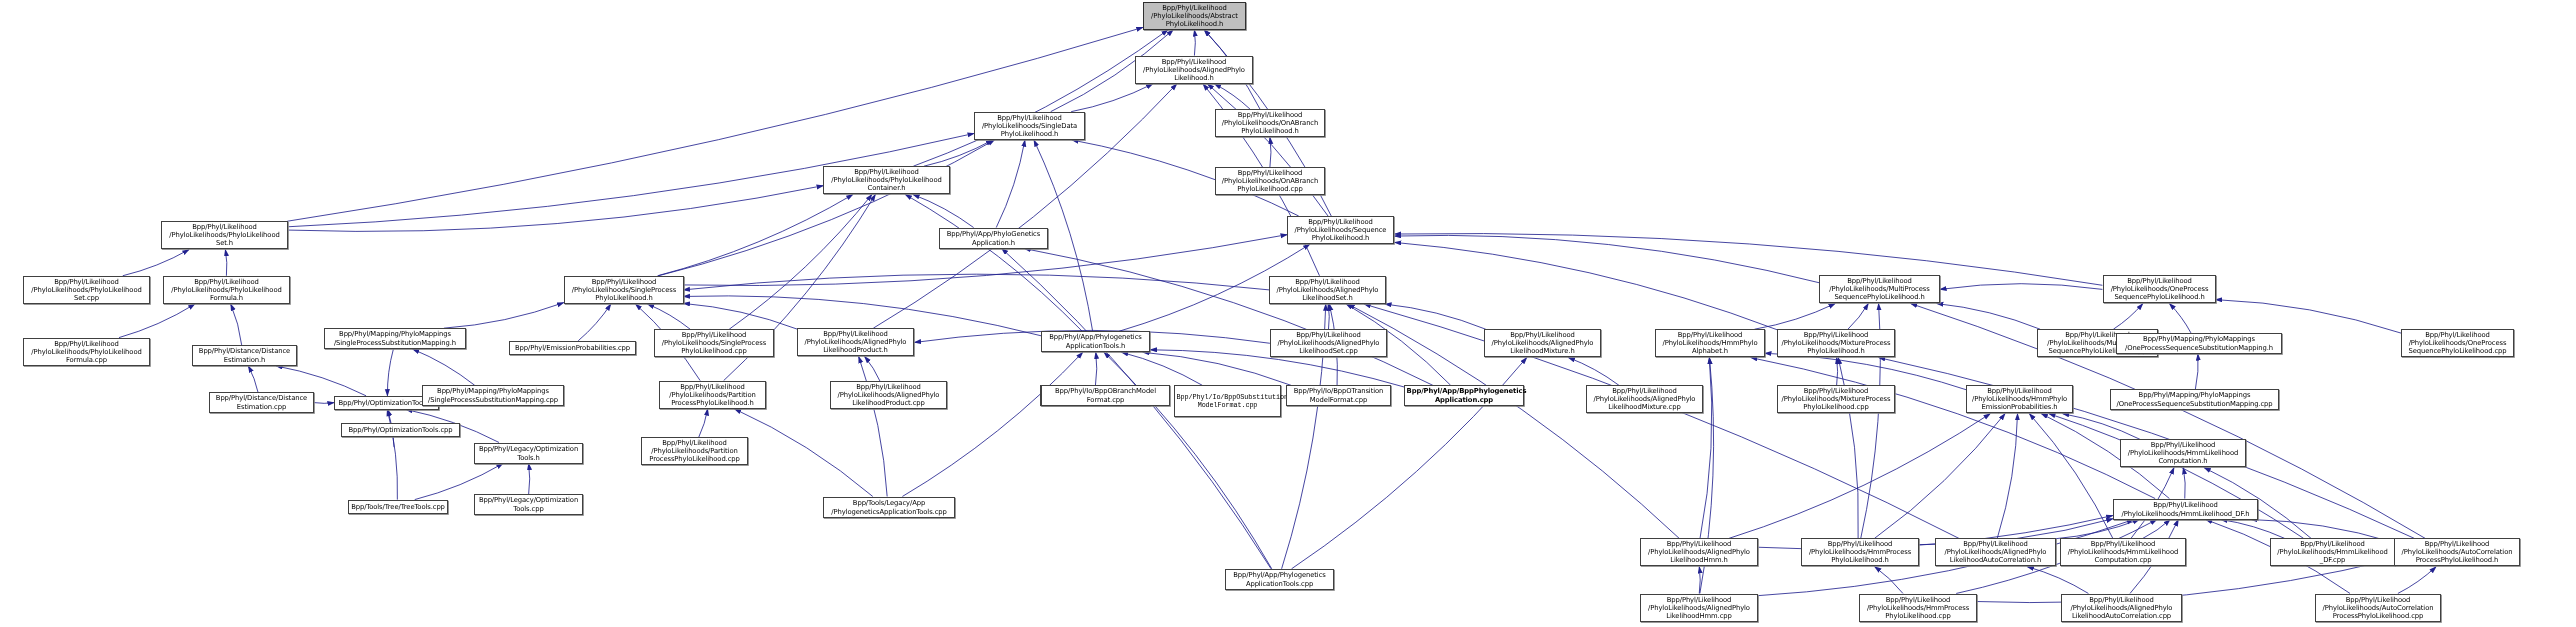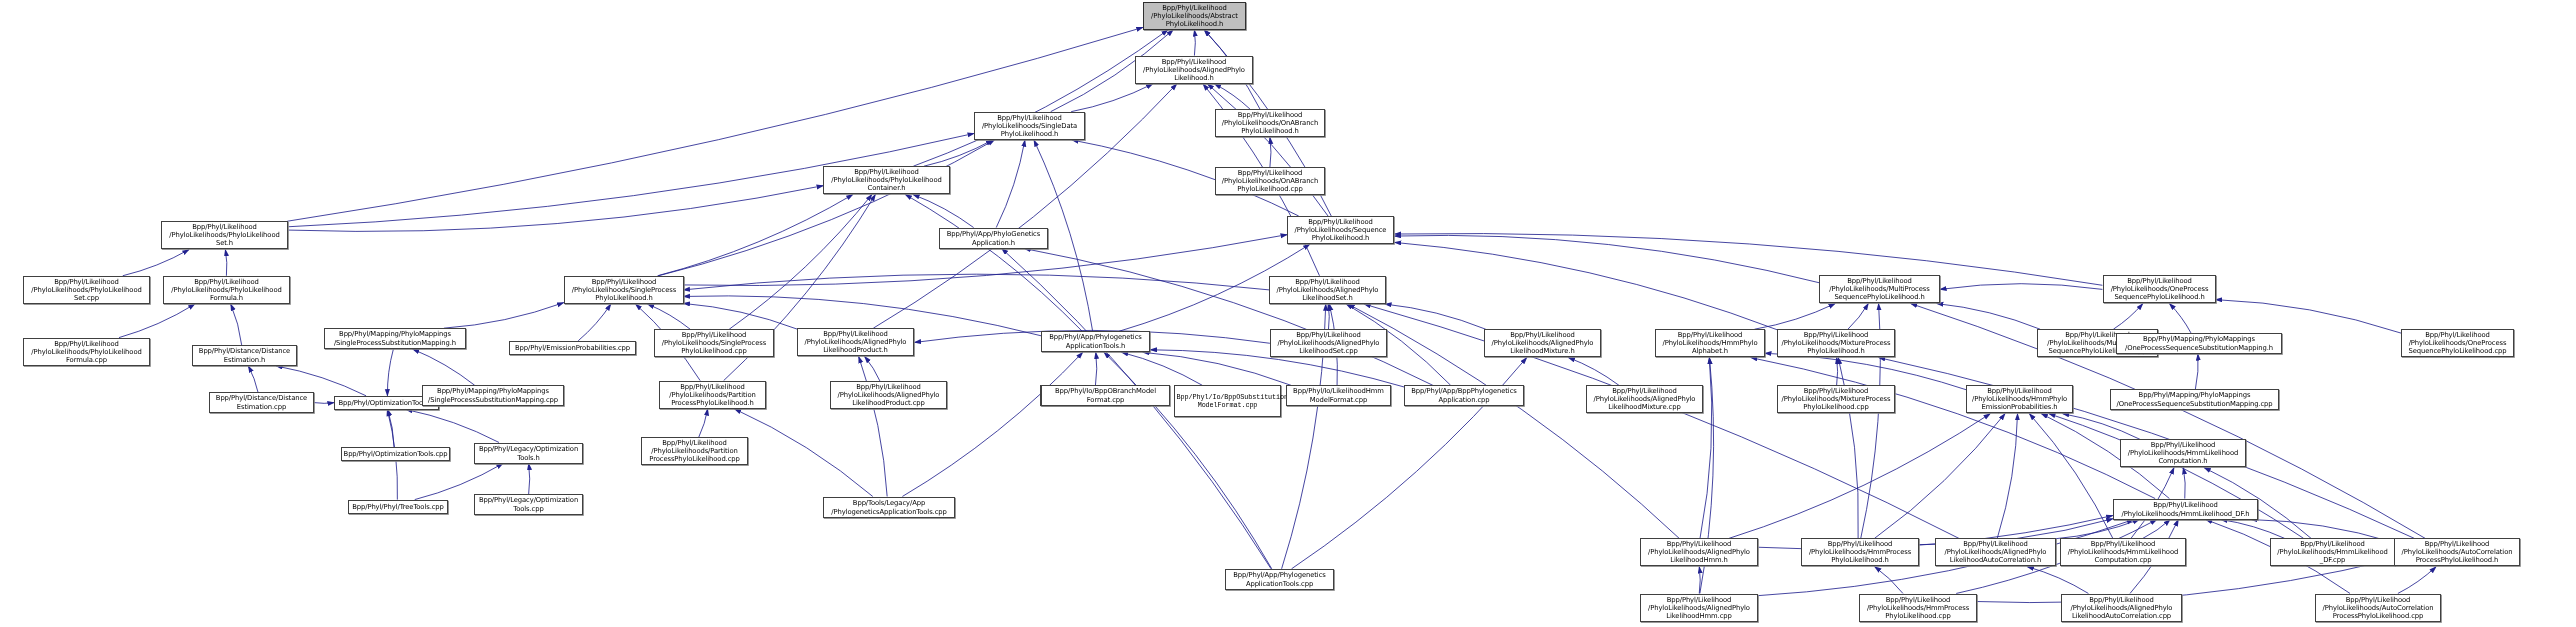--- a/index.html
+++ b/index.html
@@ -208,26 +208,26 @@
 /PhyloLikelihoods/PhyloLikelihood
 Formula.h</span></div>
       <div class="node" style="left: 23px; top: 338px; width: 127px; height: 28px;"><span class="lbl">Bpp/Phyl/Likelihood
 /PhyloLikelihoods/PhyloLikelihood
 Formula.cpp</span></div>
       <div class="node" style="left: 192px; top: 345px; width: 105px; height: 21px;"><span class="lbl">Bpp/Phyl/Distance/Distance
 Estimation.h</span></div>
       <div class="node" style="left: 209px; top: 392px; width: 105px; height: 21px;"><span class="lbl">Bpp/Phyl/Distance/Distance
 Estimation.cpp</span></div>
       <div class="node" style="left: 334px; top: 396px; width: 105px; height: 13.6px;"><span class="lbl">Bpp/Phyl/OptimizationTools.h</span></div>
-      <div class="node" style="left: 341px; top: 447px; width: 109px; height: 13.6px;"><span class="lbl">Bpp/Phyl/OptimizationTools.cpp</span></div>
+      <div class="node" style="left: 341px; top: 423px; width: 119px; height: 13.6px;"><span class="lbl">Bpp/Phyl/OptimizationTools.cpp</span></div>
       <div class="node" style="left: 474px; top: 443px; width: 109px; height: 21px;"><span class="lbl">Bpp/Phyl/Legacy/Optimization
 Tools.h</span></div>
       <div class="node" style="left: 474px; top: 494px; width: 109px; height: 21px;"><span class="lbl">Bpp/Phyl/Legacy/Optimization
 Tools.cpp</span></div>
-      <div class="node" style="left: 348px; top: 500px; width: 100px; height: 13.6px;"><span class="lbl">Bpp/Phyl/Phyl/TreeTools.cpp</span></div>
+      <div class="node" style="left: 348px; top: 500px; width: 100px; height: 13.6px;"><span class="lbl">Bpp/Tools/Tree/TreeTools.cpp</span></div>
       <div class="node" style="left: 324px; top: 328px; width: 142px; height: 21px;"><span class="lbl">Bpp/Phyl/Mapping/PhyloMappings
 /SingleProcessSubstitutionMapping.h</span></div>
       <div class="node" style="left: 422px; top: 385px; width: 142px; height: 21px;"><span class="lbl">Bpp/Phyl/Mapping/PhyloMappings
 /SingleProcessSubstitutionMapping.cpp</span></div>
       <div class="node" style="left: 564px; top: 276px; width: 120px; height: 28px;"><span class="lbl">Bpp/Phyl/Likelihood
 /PhyloLikelihoods/SingleProcess
 PhyloLikelihood.h</span></div>
       <div class="node" style="left: 509px; top: 341px; width: 127px; height: 13.6px;"><span class="lbl">Bpp/Phyl/EmissionProbabilities.cpp</span></div>
       <div class="node" style="left: 654px; top: 329px; width: 120px; height: 28px;"><span class="lbl">Bpp/Phyl/Likelihood
 /PhyloLikelihoods/SingleProcess
@@ -243,23 +243,23 @@
 LikelihoodProduct.h</span></div>
       <div class="node" style="left: 830px; top: 381px; width: 117px; height: 28px;"><span class="lbl">Bpp/Phyl/Likelihood
 /PhyloLikelihoods/AlignedPhylo
 LikelihoodProduct.cpp</span></div>
       <div class="node" style="left: 1041px; top: 331px; width: 109px; height: 21px;"><span class="lbl">Bpp/Phyl/App/Phylogenetics
 ApplicationTools.h</span></div>
       <div class="node" style="left: 1040px; top: 385px; width: 110px; height: 21px;"><span class="lbl">Bpp/Phyl/Io/BppOBranchModel
 Format.cpp</span></div>
       <div class="node" style="left: 1174px; top: 385px; width: 107px; height: 32px; font-family: Liberation Mono, monospace;"><span class="lbl">Bpp/Phyl/Io/BppOSubstitution
 ModelFormat.cpp</span></div>
-      <div class="node" style="left: 1286px; top: 385px; width: 105px; height: 21px;"><span class="lbl">Bpp/Phyl/Io/LikelihoodHmm
+      <div class="node" style="left: 1286px; top: 385px; width: 105px; height: 21px;"><span class="lbl">Bpp/Phyl/Io/BppOTransition
 ModelFormat.cpp</span></div>
-      <div class="node" style="left: 1404px; top: 385px; width: 120px; height: 21px;"><span class="lbl">Bpp/Phyl/App/BppPhylogenetics
+      <div class="node" style="left: 1404px; top: 385px; width: 120px; height: 21px; font-weight: bold;"><span class="lbl">Bpp/Phyl/App/BppPhylogenetics
 Application.cpp</span></div>
       <div class="node" style="left: 1269px; top: 276px; width: 117px; height: 28px;"><span class="lbl">Bpp/Phyl/Likelihood
 /PhyloLikelihoods/AlignedPhylo
 LikelihoodSet.h</span></div>
       <div class="node" style="left: 1270px; top: 329px; width: 117px; height: 28px;"><span class="lbl">Bpp/Phyl/Likelihood
 /PhyloLikelihoods/AlignedPhylo
 LikelihoodSet.cpp</span></div>
       <div class="node" style="left: 1484px; top: 329px; width: 117px; height: 28px;"><span class="lbl">Bpp/Phyl/Likelihood
 /PhyloLikelihoods/AlignedPhylo
 LikelihoodMixture.h</span></div>

